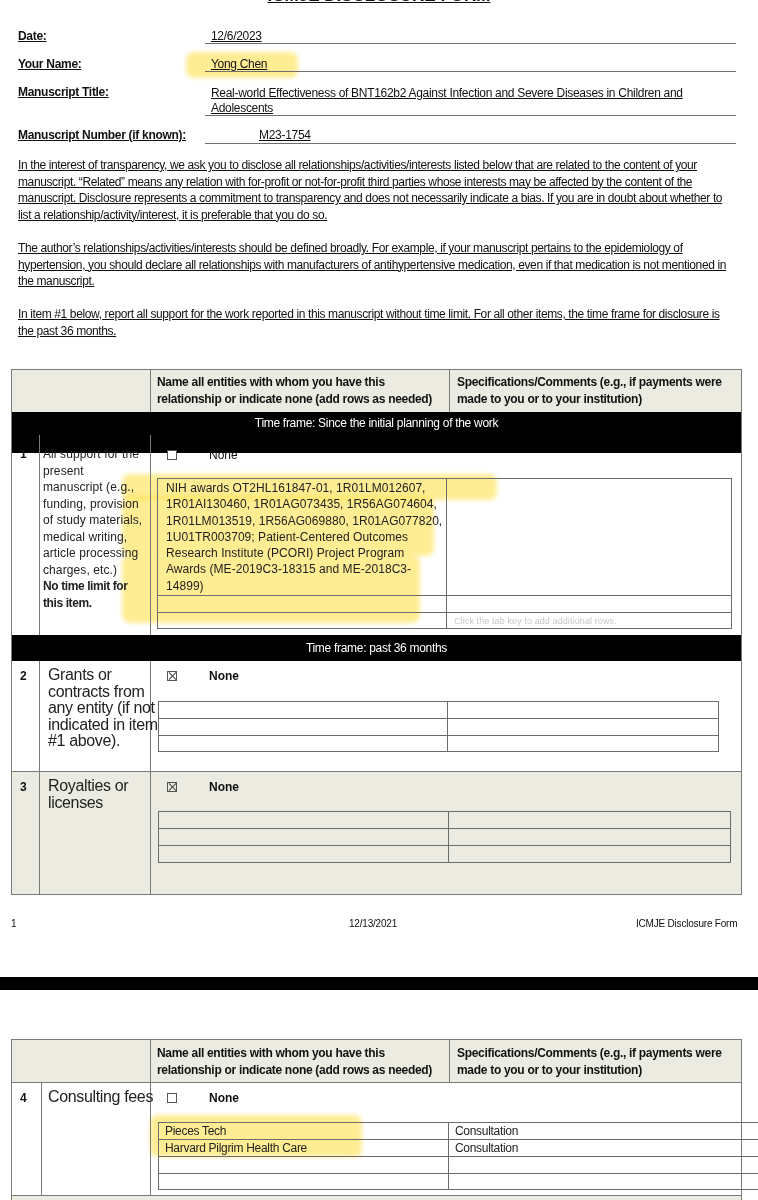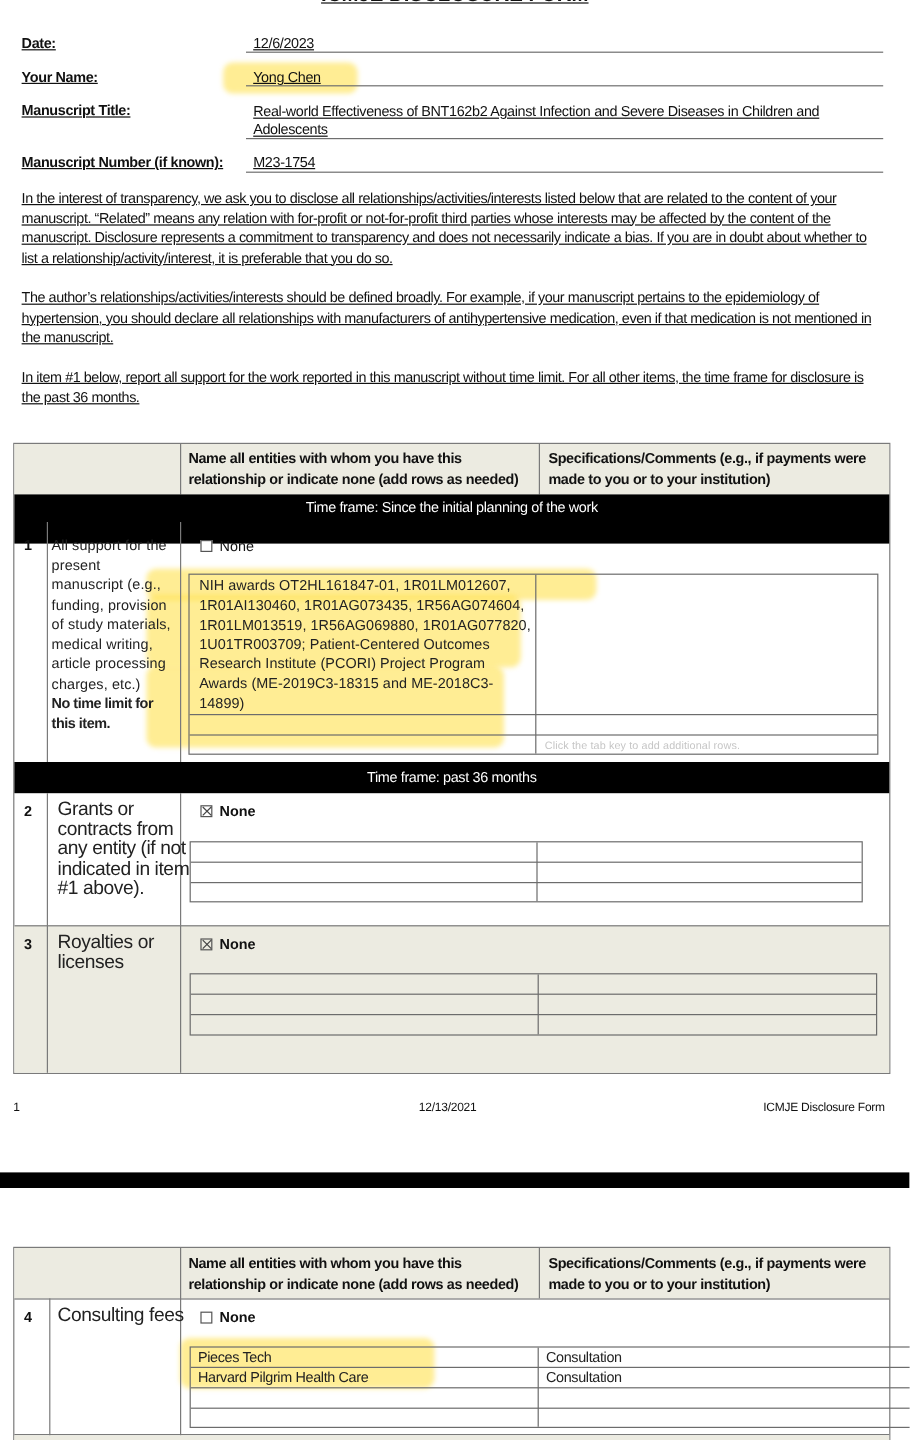--- a/index.html
+++ b/index.html
@@ -18,21 +18,21 @@
 
   .tbl { position: absolute; border: 1px solid #7a7a7a; }
   .hdr { background: #ecebe1; }
   .vline { position: absolute; width: 1px; background: #7a7a7a; }
   .hline { position: absolute; height: 1px; background: #7a7a7a; }
   .blackbar { position: absolute; background: #000; color: #fff; text-align: center; font-size: 12px; letter-spacing: -0.3px; }
   .hdr-text { position: absolute; font-weight: bold; font-size: 12px; line-height: 16.5px; letter-spacing: -0.3px; }
   .num { position: absolute; font-weight: bold; font-size: 12px; }
   .desc { position: absolute; font-size: 16px; line-height: 16.5px; letter-spacing: -0.35px; color: #222; }
   .desc.wide { font-size: 12px; letter-spacing: 0.1px; }
-  .chk { position: absolute; font-size: 12px; display: flex; align-items: center; gap: 6px; }
+  .chk { position: absolute; font-size: 12px; display: flex; align-items: center; gap: 32px; }
   .box { width: 10px; height: 10px; border: 1px solid #555; display: inline-block; position: relative; background: #fff; }
   .box.x::before, .box.x::after { content: ""; position: absolute; left: 4px; top: -1px; width: 1px; height: 10px; background: #444; }
   .box.x::before { transform: rotate(45deg); }
   .box.x::after { transform: rotate(-45deg); }
   .none-lbl { font-size: 12px; }
   .none-lbl.b { font-weight: bold; }
 
   .inner { position: absolute; border: 1px solid #6c6c6c; }
   .inner .row { position: absolute; left: 0; right: 0; border-top: 1px solid #6c6c6c; }
   .inner .sep { position: absolute; top: 0; bottom: 0; width: 1px; background: #6c6c6c; }
@@ -61,21 +61,21 @@
 <div class="abs field-label" style="top:57px;">Your Name:</div>
 <div class="abs field-value" style="top:57px;">Yong Chen</div>
 <div class="abs field-line" style="top:71px;"></div>
 
 <div class="abs field-label" style="top:85px;">Manuscript Title:</div>
 <div class="abs field-value" style="top:86px;">Real-world Effectiveness of BNT162b2 Against Infection and Severe Diseases in Children and</div>
 <div class="abs field-value" style="top:101px;">Adolescents</div>
 <div class="abs field-line" style="top:115px;"></div>
 
 <div class="abs field-label" style="top:128px;">Manuscript Number (if known):</div>
-<div class="abs field-value" style="top:128px;">M23-1754</div>
+<div class="abs field-value" style="top:128px;margin-left:48px;">M23-1754</div>
 <div class="abs field-line" style="top:143px;"></div>
 
 <div class="abs para" style="top:157px;">In the interest of transparency, we ask you to disclose all relationships/activities/interests listed below that are related to the content of your manuscript.  “Related” means any relation with for-profit or not-for-profit third parties whose interests may be affected by the content of the manuscript.  Disclosure represents a commitment to transparency and does not necessarily indicate a bias.  If you are in doubt about whether to list a relationship/activity/interest, it is preferable that you do so.</div>
 <div class="abs para" style="top:240px;">The author’s relationships/activities/interests should be defined broadly.  For example, if your manuscript pertains to the epidemiology of hypertension, you should declare all relationships with manufacturers of antihypertensive medication, even if that medication is not mentioned in the manuscript.</div>
 <div class="abs para" style="top:306px;">In item #1 below, report all support for the work reported in this manuscript without time limit.  For all other items, the time frame for disclosure is the past 36 months.</div>
 
 <div class="tbl" style="left:11px; top:369px; width:731px; height:526px;">
 
   <div class="hdr" style="position:absolute; left:0; top:0; width:729px; height:42px;"></div>
   <div class="vline" style="left:138px; top:0; height:42px;"></div>

